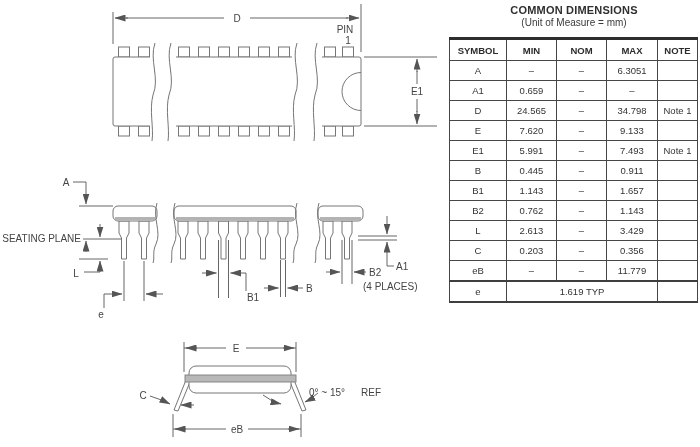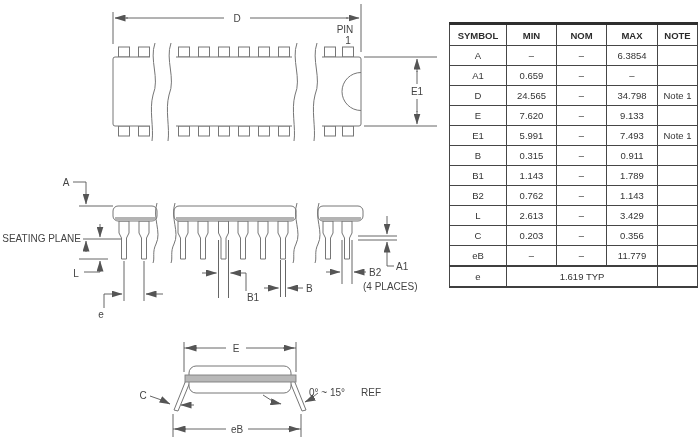--- a/index.html
+++ b/index.html
@@ -3,21 +3,21 @@
 <meta charset="utf-8">
 <style>
   html,body{margin:0;padding:0;background:#fff;}
   #stage{position:relative;width:700px;height:447px;background:#fff;overflow:hidden;
          font-family:"Liberation Sans",sans-serif;}
   #drawing{position:absolute;left:0;top:0;}
   
   .tblwrap{position:absolute;left:449px;top:4px;width:250px;}
   .t-title{font-size:11px;font-weight:bold;text-align:center;color:#2f2f2f;letter-spacing:.2px;}
   .t-sub{font-size:10px;text-align:center;color:#3a3a3a;margin-top:1px;}
-  table.dims{border-collapse:collapse;width:249px;margin-top:18px;table-layout:fixed;}
+  table.dims{border-collapse:collapse;width:249px;margin-top:9px;table-layout:fixed;}
   table.dims{border:1.5px solid #3f3f3f;border-top:3px solid #2e2e2e;border-bottom:2px solid #3f3f3f;}
   table.dims th, table.dims td{border:1px solid #464646;font-size:9.5px;text-align:center;
       padding:0;height:19px;color:#333;overflow:hidden;white-space:nowrap;}
   table.dims th{font-weight:bold;height:20px;color:#2c2c2c;}
   table.dims tr.lastrow td{border-top:2px solid #3f3f3f;}
   .c0{width:57px}.c1{width:50px}.c2{width:50px}.c3{width:51px}.c4{width:40px}
   
   text{font-family:"Liberation Sans",sans-serif;fill:#444;font-size:10px;}
   .geo{stroke:#767676;fill:none;stroke-width:1;}
   .geow{stroke:#767676;fill:#fff;stroke-width:1;}
@@ -233,20 +233,22 @@
       <line x1="173" y1="429" x2="226" y2="429"></line>
       <line x1="248" y1="429" x2="301" y2="429"></line>
       <line x1="186" y1="429" x2="175" y2="429" marker-end="url(#ah)"></line>
       <line x1="288" y1="429" x2="299" y2="429" marker-end="url(#ah)"></line>
     </g>
     <text x="237" y="433" text-anchor="middle">eB</text>
   </g>
 </svg>
 
   <div class="tblwrap">
+    <div class="t-title">COMMON DIMENSIONS</div>
+    <div class="t-sub">(Unit of Measure = mm)</div>
     <table class="dims">
       <colgroup>
           <col class="c0">
           <col class="c1">
           <col class="c2">
           <col class="c3">
           <col class="c4">
         </colgroup>
       <thead>
         <tr>
@@ -255,21 +257,21 @@
           <th>NOM</th>
           <th>MAX</th>
           <th>NOTE</th>
         </tr>
       </thead>
       <tbody>
         <tr>
           <td>A</td>
           <td>–</td>
           <td>–</td>
-          <td>6.3854</td>
+          <td>6.3051</td>
           <td></td>
         </tr>
         <tr>
           <td>A1</td>
           <td>0.659</td>
           <td>–</td>
           <td>–</td>
           <td></td>
         </tr>
         <tr>
@@ -288,30 +290,30 @@
         </tr>
         <tr>
           <td>E1</td>
           <td>5.991</td>
           <td>–</td>
           <td>7.493</td>
           <td>Note 1</td>
         </tr>
         <tr>
           <td>B</td>
-          <td>0.315</td>
+          <td>0.445</td>
           <td>–</td>
           <td>0.911</td>
           <td></td>
         </tr>
         <tr>
           <td>B1</td>
           <td>1.143</td>
           <td>–</td>
-          <td>1.789</td>
+          <td>1.657</td>
           <td></td>
         </tr>
         <tr>
           <td>B2</td>
           <td>0.762</td>
           <td>–</td>
           <td>1.143</td>
           <td></td>
         </tr>
         <tr>

